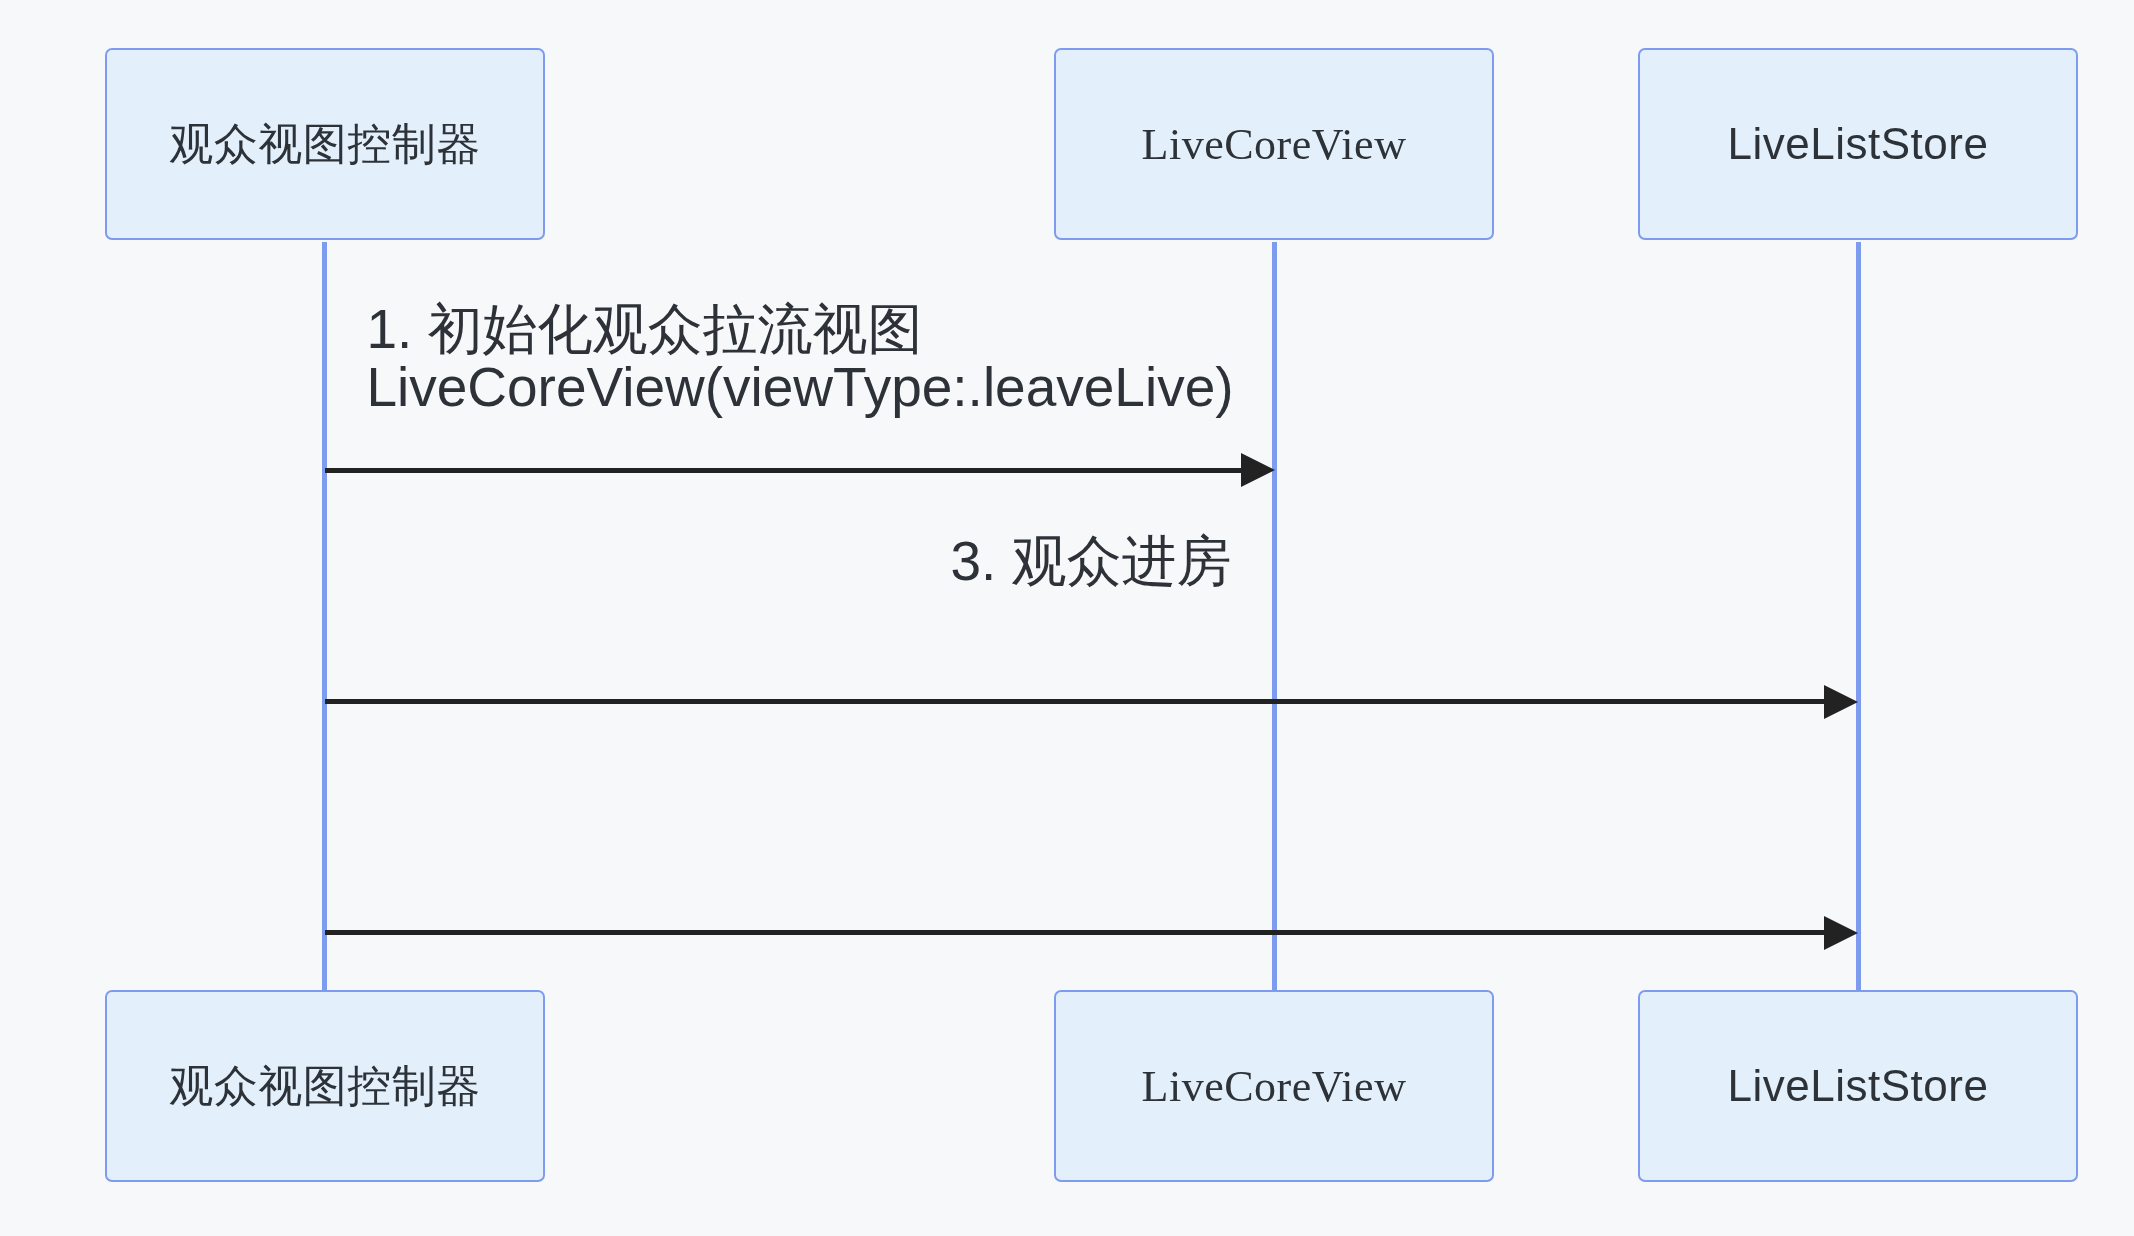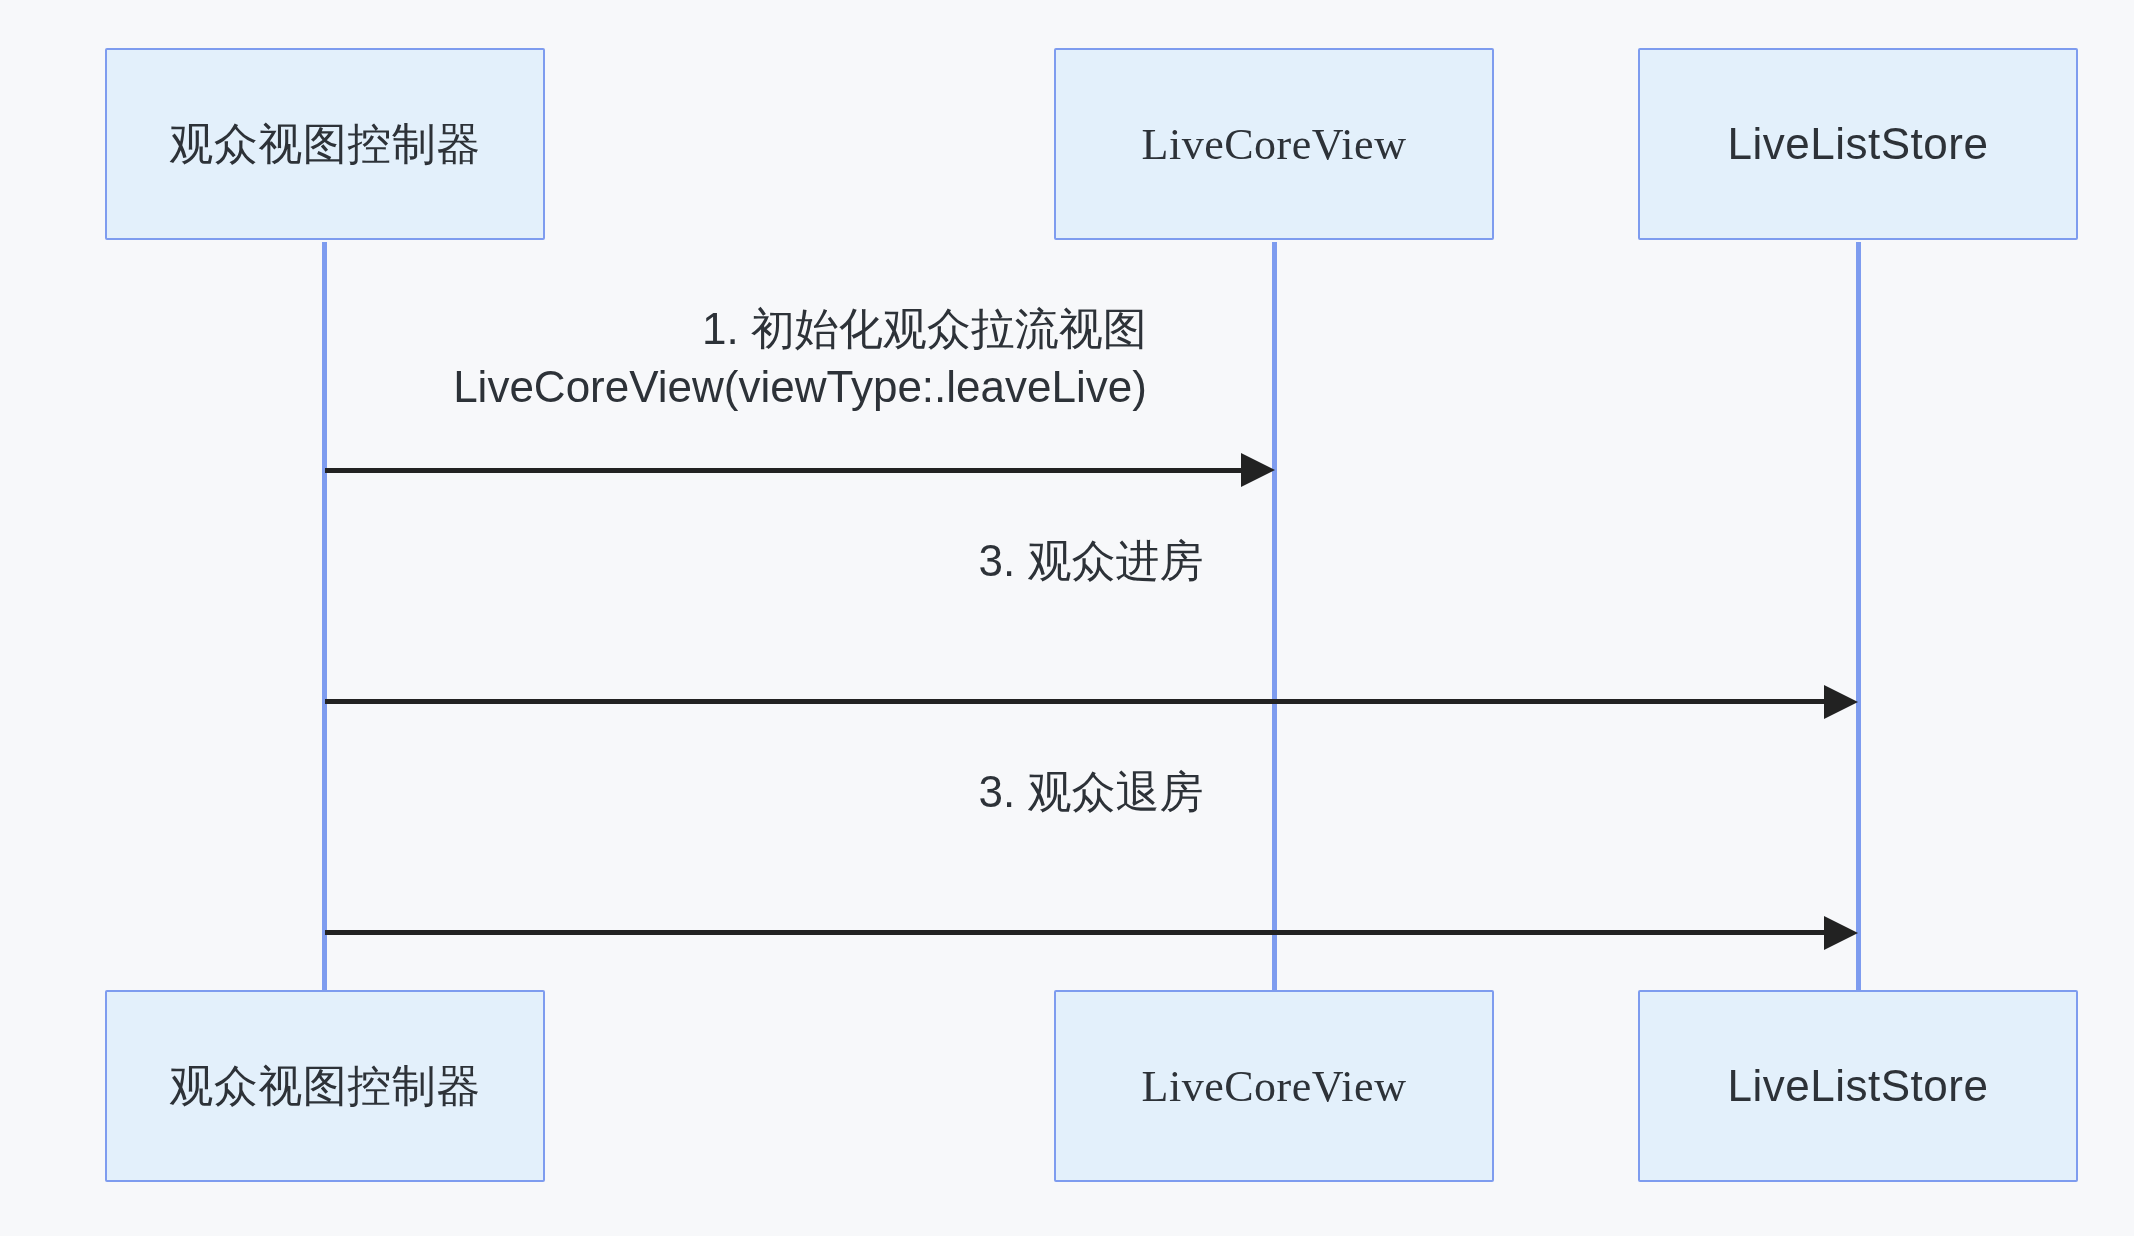--- a/index.html
+++ b/index.html
@@ -22,21 +22,21 @@
     width: 2134px; height: 1236px;
     background: var(--background);
   }
 
   
   .actor-box {
     position: absolute;
     width: 440px; height: 192px;
     background: var(--actor-fill);
     border: 2.5px solid var(--actor-border);
-    border-radius: 2px;
+    border-radius: 7px;
     display: flex; align-items: center; justify-content: center;
     color: var(--text);
     font-size: 44px;
     letter-spacing: 0.5px;
     z-index: 3;
   }
   .row-top    { top: 48px; }
   .row-bottom { top: 990px; }
   .col-1 { left: 105px; }
   .col-2 { left: 1054px; font-family: Liberation Serif, serif; }
@@ -72,23 +72,23 @@
   .ah-1 { left: 1241px; top: 453px; }
   .al-2 { left: 325px; top: 699px; width: 1501px; }
   .ah-2 { left: 1824px; top: 685px; }
   .al-3 { left: 325px; top: 930px; width: 1501px; }
   .ah-3 { left: 1824px; top: 916px; }
 
   
   .msg {
     position: absolute;
     transform: translateX(-50%);
-    text-align: right;
+    text-align: left;
     color: var(--text);
-    font-size: 44px;
+    font-size: 55px;
     line-height: 58px;
     white-space: nowrap;
     z-index: 2;
   }
   .msg-1 { left: 800px;  top: 300px; }
   .msg-2 { left: 1091px; top: 532px; }
   .msg-3 { left: 1091px; top: 763px; }
 </style>
 </head>
 <body>
@@ -116,21 +116,20 @@
   <div class="arrow-line al-1"></div>
   <div class="arrow-head ah-1"></div>
 
   <div class="msg msg-2">
     <div>3. 观众进房</div>
   </div>
   <div class="arrow-line al-2"></div>
   <div class="arrow-head ah-2"></div>
 
   <div class="msg msg-3">
-    <div>3. 观众退房</div>
   </div>
   <div class="arrow-line al-3"></div>
   <div class="arrow-head ah-3"></div>
 
   <div class="actor-box row-bottom col-1">
     <span>观众视图控制器</span>
   </div>
   <div class="actor-box row-bottom col-2">
     <span>LiveCoreView</span>
   </div>

